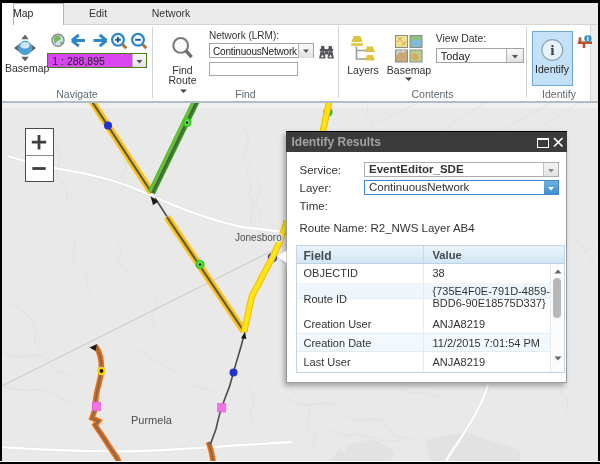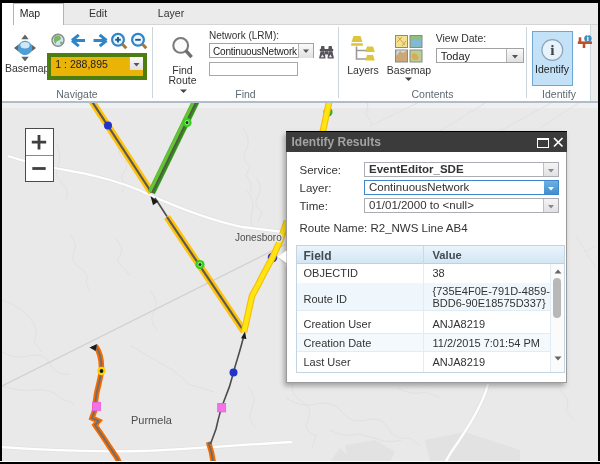--- a/index.html
+++ b/index.html
@@ -138,23 +138,23 @@
   </div>
 
   <div class="abs" id="ribbon" style="left:2px;top:2px;width:595.5px;height:101px;background:#ffffff;">
     <div class="abs" style="left:588px;top:0;width:1px;height:101px;background:#cfd9e0;"></div>
     <div class="abs" style="left:589px;top:0;width:6.5px;height:101px;background:#ececec;"></div>
 
     <div class="abs" style="left:0;top:0;width:595.5px;height:23px;background:#ebebeb;"></div>
     <div class="abs" style="left:0;top:22px;width:595.5px;height:1px;background:#d4d4d4;"></div>
     <div class="abs" style="left:0;top:0;width:11px;height:23px;background:#fff;"></div>
     <div class="abs" style="left:11px;top:0.5px;width:51px;height:22.5px;background:#fff;border:1px solid #b3b3b3;border-bottom:none;box-sizing:border-box;"></div>
-    <div class="lbl" style="left:11px;top:5px;width:34px;text-align:center;color:#1e1e1e;">Map</div>
+    <div class="lbl" style="left:11px;top:5px;width:34px;color:#1e1e1e;">Map</div>
     <div class="lbl" style="left:71px;top:5px;width:50px;text-align:center;">Edit</div>
-    <div class="lbl" style="left:139px;top:5px;width:60px;text-align:center;">Layer</div>
+    <div class="lbl" style="left:139px;top:5px;width:60px;text-align:center;">Network</div>
 
     <div class="abs" style="left:0;top:99px;width:595.5px;height:2px;background:#aebdc9;"></div>
 
     <div class="abs" style="left:150px;top:25px;width:1px;height:71px;background:#ccd5dd;"></div>
     <div class="abs" style="left:336px;top:25px;width:1px;height:71px;background:#ccd5dd;"></div>
     <div class="abs" style="left:523.5px;top:25px;width:1px;height:71px;background:#ccd5dd;"></div>
 
     <svg class="abs" style="left:11px;top:31px;" width="24" height="28" viewBox="0 0 24 28">
       <g fill="#636363">
         <polygon points="12,1.5 15.7,6.3 8.3,6.3"></polygon>
@@ -174,21 +174,21 @@
         <path d="M 22.5,8.5 L 35,8.5 M 22,8.5 L 28.8,2.9 M 22,8.5 L 28.8,14.1"></path>
         <path d="M 103.5,8.5 L 91,8.5 M 104,8.5 L 97.2,2.9 M 104,8.5 L 97.2,14.1" transform="translate(-47.5,0)"></path>
       </g>
       <circle cx="68" cy="7.8" r="5.9" fill="#eef6fc" stroke="#2e86c8" stroke-width="2.2"></circle>
       <path d="M 65.2,7.8 L 70.8,7.8 M 68,5 L 68,10.6" stroke="#1c5a8c" stroke-width="1.9"></path>
       <path d="M 72.5,12.3 L 76.3,16.3" stroke="#a5773f" stroke-width="3"></path>
       <circle cx="88" cy="7.8" r="5.9" fill="#eef6fc" stroke="#2e86c8" stroke-width="2.2"></circle>
       <path d="M 85.2,7.8 L 90.8,7.8" stroke="#1c5a8c" stroke-width="1.9"></path>
       <path d="M 92.5,12.3 L 96.3,16.3" stroke="#a5773f" stroke-width="3"></path>
     </svg>
-    <div class="abs" style="left:45.3px;top:50.7px;width:100px;height:27px;background:#eab308;border:4px solid #4d7c0f;box-sizing:border-box;">
+    <div class="abs" style="left:45.3px;top:50.7px;width:100px;height:15px;background:#d946ef;border:1px solid #4d7c0f;box-sizing:border-box;">
       <div class="lbl" style="left:4px;top:1px;font-size:10.5px;color:#222;">1 : 288,895</div>
       <div class="abs" style="right:0;top:0;width:13px;height:13px;background:linear-gradient(#fafafa,#e0e0e0);border-left:1px solid #b5b5b5;">
         <svg width="13" height="13">
             <polygon points="3.5,5 9.5,5 6.5,8.5" fill="#555"></polygon>
           </svg>
       </div>
     </div>
     <div class="grplbl" style="left:40px;top:86px;width:70px;">Navigate</div>
 
     <svg class="abs" style="left:167px;top:32px;" width="26" height="26" viewBox="0 0 26 26">
@@ -301,42 +301,34 @@
       </div>
     </div>
     <div class="abs" style="left:77.5px;top:47.5px;width:195px;height:15px;border:1px solid #3f85c9;background:#fff;box-sizing:border-box;">
       <div class="lbl" style="left:4px;top:0px;font-size:11.5px;">ContinuousNetwork</div>
       <div class="abs" style="right:0;top:0;width:14px;height:13px;background:linear-gradient(#6db1e4,#3f8ed0);">
         <svg width="14" height="13">
             <polygon points="4,5 10,5 7,8.5" fill="#fff"></polygon>
           </svg>
       </div>
     </div>
-    <div class="abs" style="left:77.5px;top:65.5px;width:195px;height:15px;border:1px solid #abadb3;background:#fff;box-sizing:border-box;">
-      <div class="lbl" style="left:4px;top:0px;font-size:11.5px;">01/01/2000 to &lt;null&gt;</div>
-      <div class="abs" style="right:0;top:0;width:14px;height:13px;background:linear-gradient(#f4f4f4,#e2e2e2);border-left:1px solid #c0c0c0;">
-        <svg width="14" height="13">
-            <polygon points="4,5 10,5 7,8.5" fill="#8a8a8a"></polygon>
-          </svg>
-      </div>
-    </div>
-    <div class="lbl" style="left:13px;top:90px;font-size:11.5px;">Route Name: R2_NWS Line AB4</div>
+    <div class="lbl" style="left:13px;top:90px;font-size:11.5px;">Route Name: R2_NWS Layer AB4</div>
 
     <div class="abs" style="left:9px;top:113px;width:269px;height:127.5px;border:1px solid #c3d5e2;box-sizing:border-box;background:#fff;">
       <div class="abs" style="left:0;top:0;width:267px;height:18px;background:linear-gradient(#eaf4fb,#d3e6f4);border-bottom:1px solid #bcd2e2;box-sizing:border-box;">
         <div class="lbl" style="left:7px;top:2.5px;font-size:12px;font-weight:bold;color:#404b55;">Field</div>
         <div class="lbl" style="left:136px;top:2.5px;font-size:11.2px;font-weight:bold;color:#404b55;">Value</div>
         <div class="abs" style="left:126px;top:0;width:1px;height:18px;background:#c9d9e6;"></div>
       </div>
 
       <div class="abs" style="left:0;top:18px;width:253px;height:26px;background:#fff;border-bottom:1px solid #e1ecf4;box-sizing:border-box;">
         <div class="lbl" style="left:7px;top:3px;font-size:11px;">OBJECTID</div>
         <div class="lbl" style="left:136px;top:3px;font-size:11px;">38</div>
       </div>
-      <div class="abs" style="left:0;top:36.6px;width:253px;height:28px;background:#eff7fc;border-bottom:1px solid #e1ecf4;box-sizing:border-box;">
+      <div class="abs" style="left:0;top:36.6px;width:253px;height:16px;background:#eff7fc;border-bottom:1px solid #e1ecf4;box-sizing:border-box;">
         <div class="lbl" style="left:7px;top:10px;font-size:11px;">Route ID</div>
         <div class="lbl" style="left:136px;top:2px;font-size:11px;">{735E4F0E-791D-4859-<br>BDD6-90E18575D337}</div>
       </div>
       <div class="abs" style="left:0;top:69.2px;width:253px;height:18.6px;background:#fff;border-bottom:1px solid #e1ecf4;box-sizing:border-box;">
         <div class="lbl" style="left:7px;top:3px;font-size:11px;">Creation User</div>
         <div class="lbl" style="left:136px;top:3px;font-size:11px;">ANJA8219</div>
       </div>
       <div class="abs" style="left:0;top:87.8px;width:253px;height:18.6px;background:#f3f9fd;border-bottom:1px solid #e1ecf4;box-sizing:border-box;">
         <div class="lbl" style="left:7px;top:3px;font-size:11px;">Creation Date</div>
         <div class="lbl" style="left:136px;top:3px;font-size:11px;">11/2/2015 7:01:54 PM</div>

